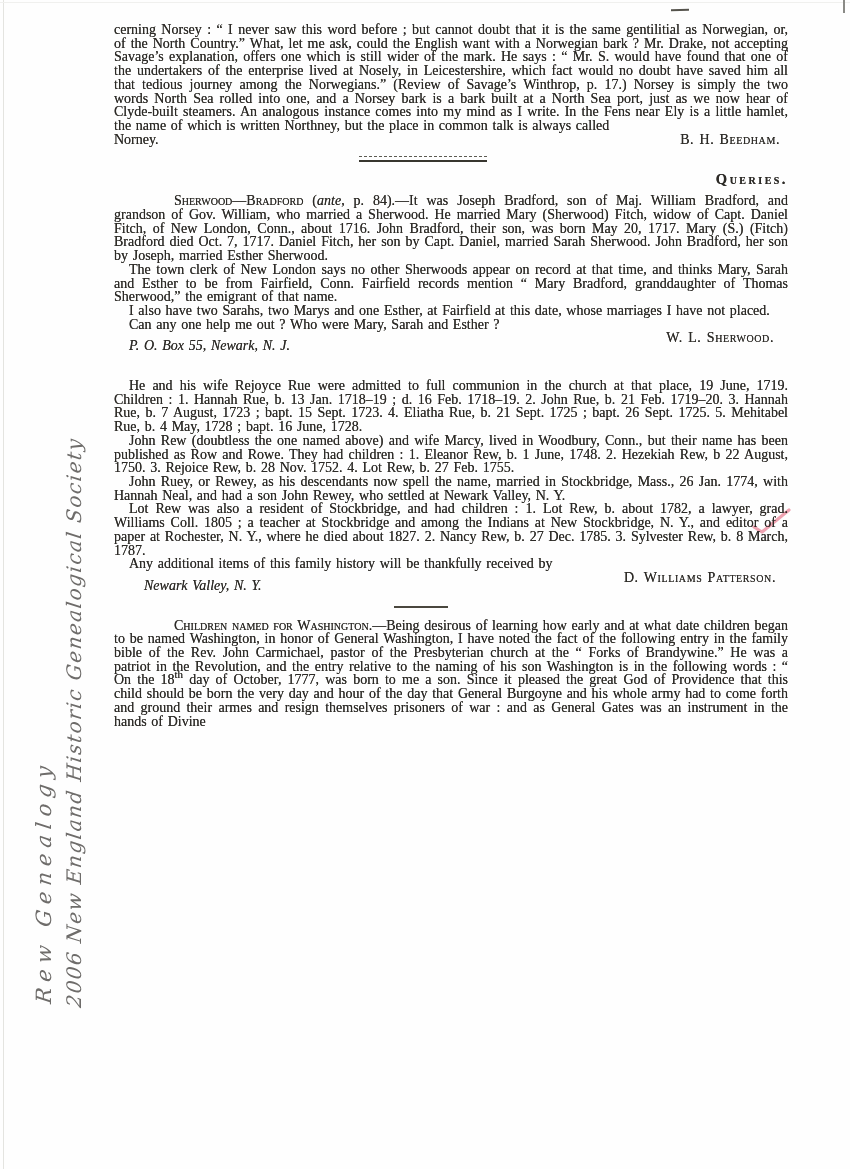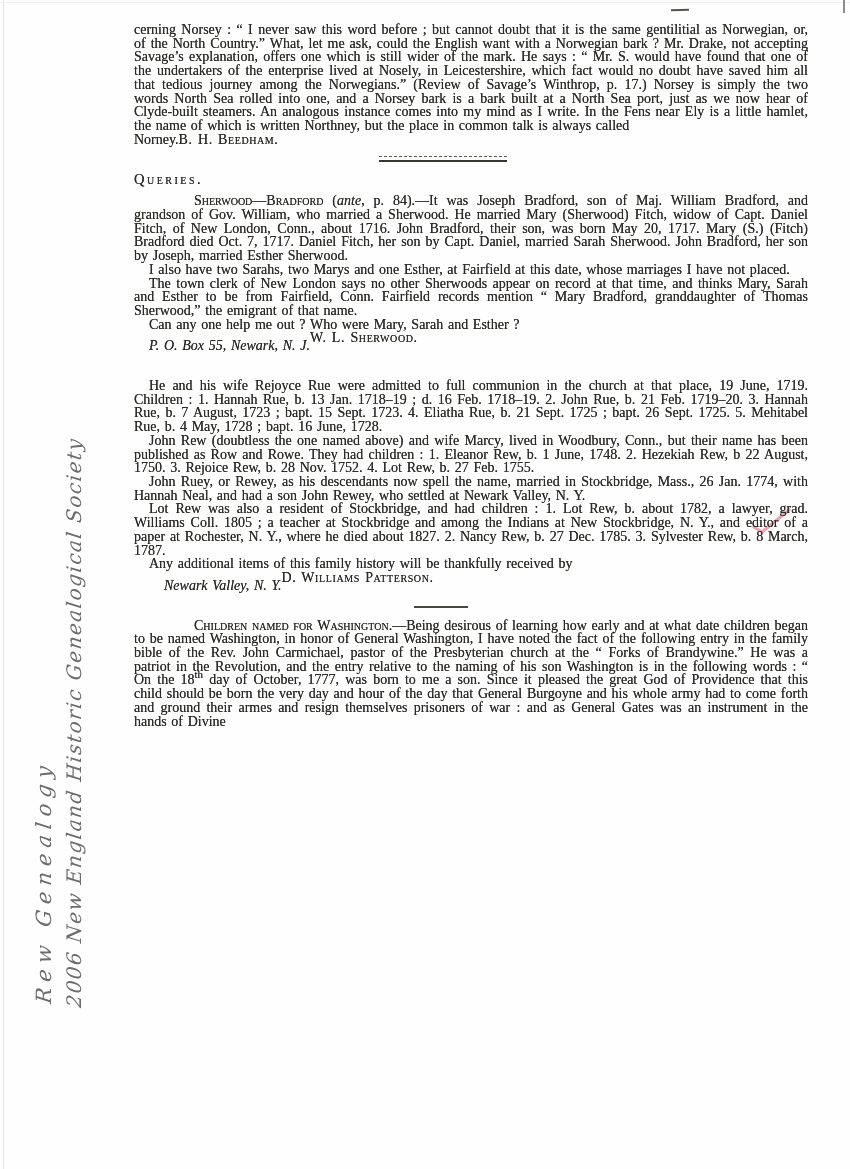--- a/index.html
+++ b/index.html
@@ -12,37 +12,37 @@
     overflow:hidden;
   }
   
   .scan-edge-left { position:absolute; left:3px; top:0; width:1px; height:1169px; background:#e4e4e0; }
   .scan-edge-top { position:absolute; left:0; top:2px; width:850px; height:1px; background:#f0f0ee; }
   .artifact-top-line { position:absolute; left:671px; top:9px; width:18px; height:2px; background:#55534c; transform:rotate(-2deg); }
   .artifact-corner { position:absolute; left:843px; top:0; width:2px; height:13px; background:#8a8a86; }
 
   
   .content {
-    position:absolute; left:134px; top:23px; width:674px;
+    position:absolute; left:114px; top:23px; width:674px;
     font-size:14px; line-height:13.7px;
     text-align:justify; word-spacing:1.2px;
     text-shadow:0 0 0.45px rgba(40,38,34,.85);
   }
   .content p { margin:0; text-indent:15px; }
   .content p.noindent { text-indent:0; }
   .sc { font-variant:small-caps;margin-left:45px; }
   .it { font-style:italic;margin-top:8px; }
-  .sig-line { display:flex; justify-content:flex-start; text-indent:0; }
+  .sig-line { display:flex; justify-content:space-between; text-indent:0; }
   .sig-left { text-indent:15px; }
   .sig-left.deep { text-indent:30px; }
   .sig-right { font-variant:small-caps; letter-spacing:.6px; }
   .pad8 { padding-right:8px; } .pad14 { padding-right:14px; } .pad12 { padding-right:12px; }
 
   h2.queries {
-    text-align:left; font-variant:small-caps; font-weight:normal;
+    text-align:right; font-variant:small-caps; font-weight:bold;
     font-size:14.5px; letter-spacing:2.5px; margin:10px 0 8px; line-height:14px;
   }
   .divider-1 {
     width:128px; height:3px; margin:10px auto 0;
     transform:translateX(-28px);
     border-top:1px dashed #5c5a52; border-bottom:2px solid #38362f;
   }
   .divider-2 {
     width:54px; height:0; margin:13px auto 11px;
     transform:translateX(-30px);
@@ -83,22 +83,22 @@
   <div class="sig-line">
     <span>Norney.</span>
     <span class="sig-right pad8">B. H. Beedham.</span>
   </div>
 
   <div class="divider-1"></div>
 
   <h2 class="queries">Queries.</h2>
 
   <p><span class="sc">Sherwood—Bradford (</span><span class="it">ante</span><span>, p. 84).—</span><span>It was Joseph Bradford,  son of Maj. William Bradford, and grandson of Gov. William,  who married a Sherwood.   He married Mary (Sherwood) Fitch,  widow of Capt. Daniel Fitch, of New London, Conn., about 1716.   John Bradford, their son, was born May 20, 1717.   Mary (S.) (Fitch) Bradford died Oct. 7, 1717.   Daniel Fitch,  her son by Capt. Daniel,  married Sarah Sherwood.   John Bradford, her son by Joseph, married Esther Sherwood.</span></p>
+  <p>The town clerk of New London says no other Sherwoods appear on record at that time, and thinks Mary, Sarah and Esther to be from Fairfield, Conn.   Fairfield records mention “ Mary Bradford, granddaughter of Thomas Sherwood,” the emigrant of that name.</p>
   <p>I also have two Sarahs, two Marys and one Esther, at Fairfield at this date, whose marriages I  have not placed.</p>
-  <p>The town clerk of New London says no other Sherwoods appear on record at that time, and thinks Mary, Sarah and Esther to be from Fairfield, Conn.   Fairfield records mention “ Mary Bradford, granddaughter of Thomas Sherwood,” the emigrant of that name.</p>
   <p>Can any one help me out ?   Who were Mary, Sarah and Esther ?</p>
   <div class="sig-line">
     <span class="sig-left it">P. O. Box 55, Newark, N. J.</span>
     <span class="sig-right pad14">W. L. Sherwood.</span>
   </div>
 
   <div class="section">
     <p>He and his wife Rejoyce Rue were admitted to full communion  in  the church at that place, 19 June, 1719.   Children :   1. Hannah Rue, b. 13 Jan. 1718–19 ;  d. 16 Feb. 1718–19.   2. John Rue, b. 21 Feb. 1719–20.   3. Hannah Rue,  b.  7  August, 1723 ;  bapt. 15 Sept. 1723.   4. Eliatha Rue, b. 21 Sept. 1725 ;  bapt. 26 Sept. 1725.  5. Mehitabel Rue, b. 4 May, 1728 ;  bapt. 16 June, 1728.</p>
     <p>John Rew (doubtless the one named above) and wife Marcy, lived in Woodbury, Conn., but their name has been published as Row and Rowe.   They had children :  1.  Eleanor Rew, b. 1 June, 1748.   2. Hezekiah Rew,  b 22 August,  1750.   3. Rejoice Rew, b. 28 Nov. 1752.   4. Lot Rew, b. 27 Feb. 1755.</p>
     <p>John Ruey,  or Rewey, as his descendants now spell  the  name, married in Stockbridge, Mass., 26 Jan. 1774, with Hannah Neal,  and had a son John Rewey, who settled at Newark Valley, N. Y.</p>

